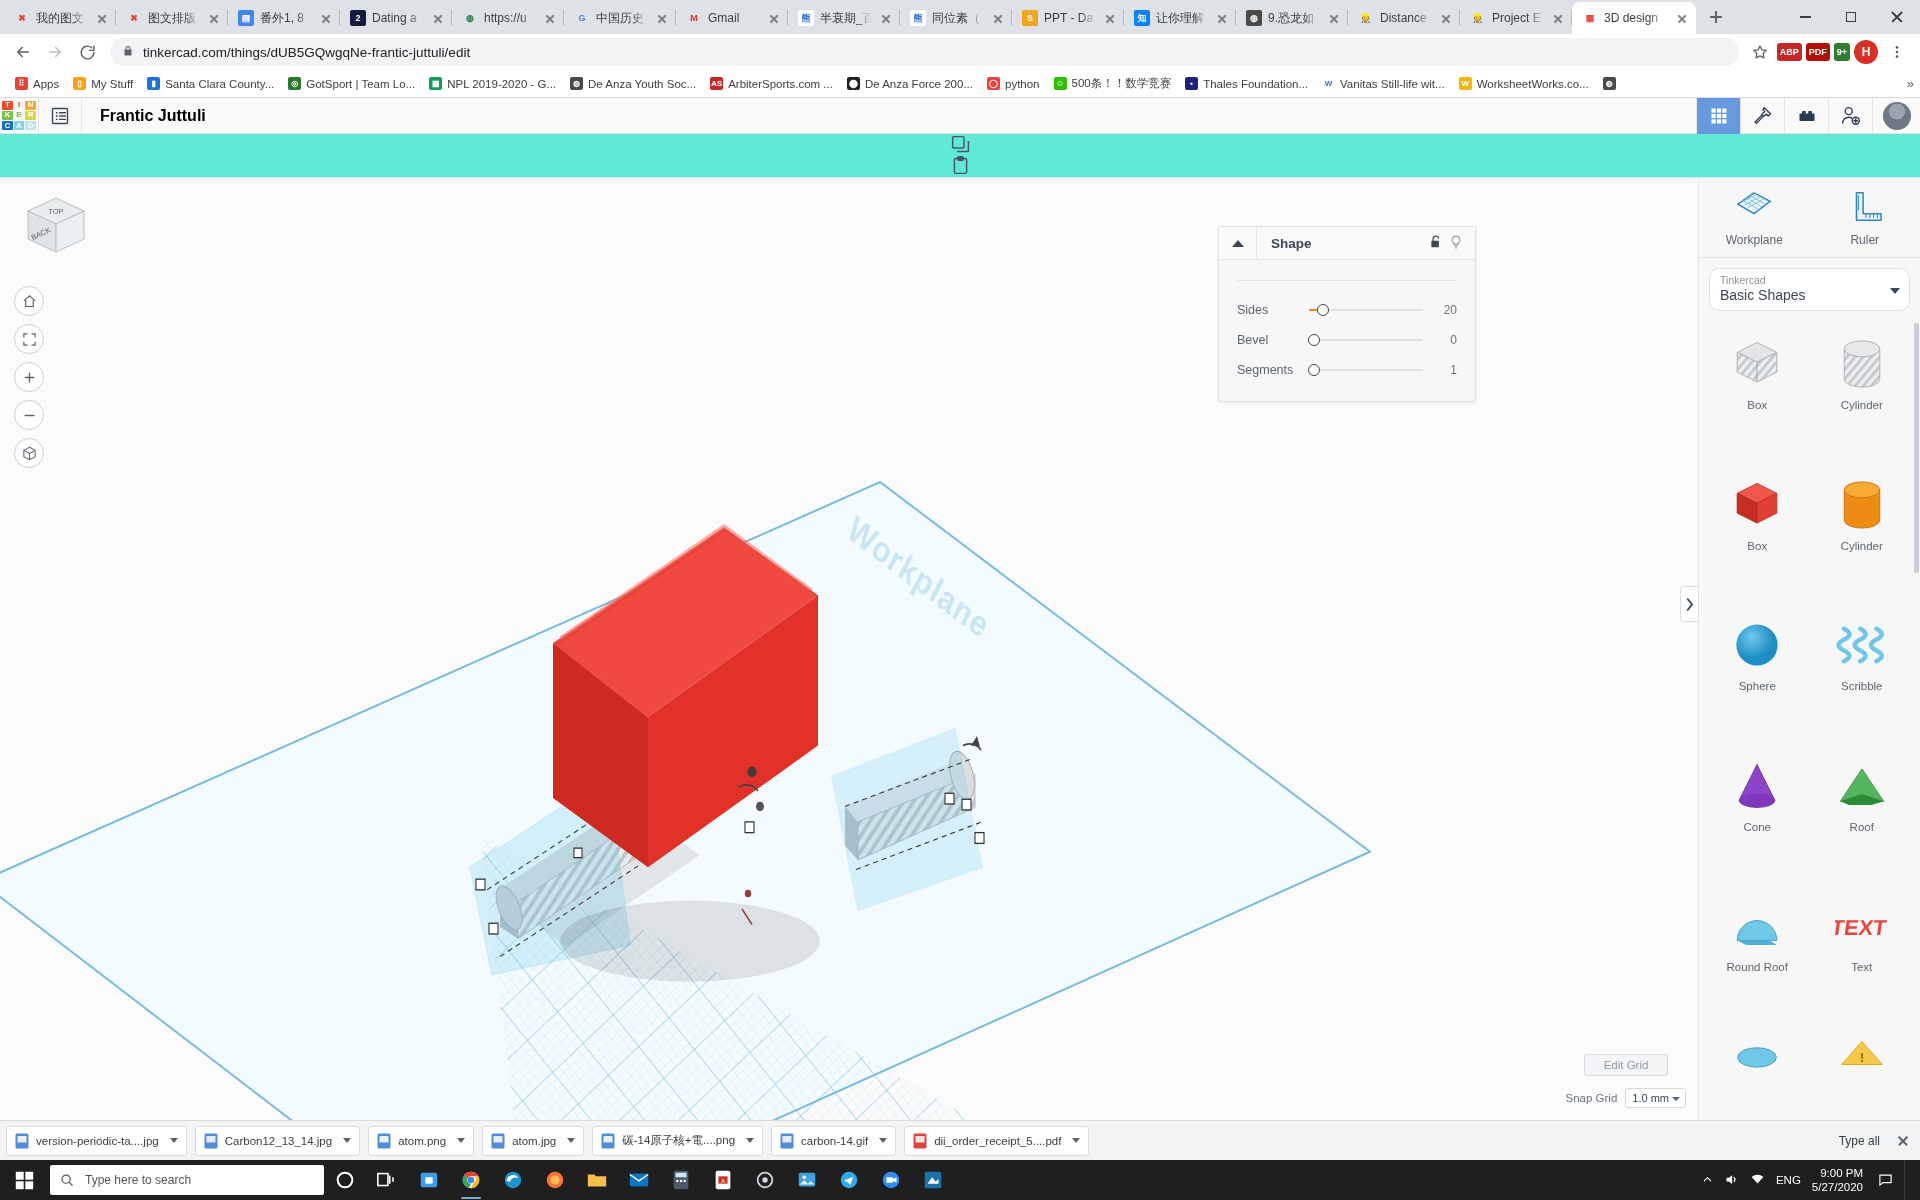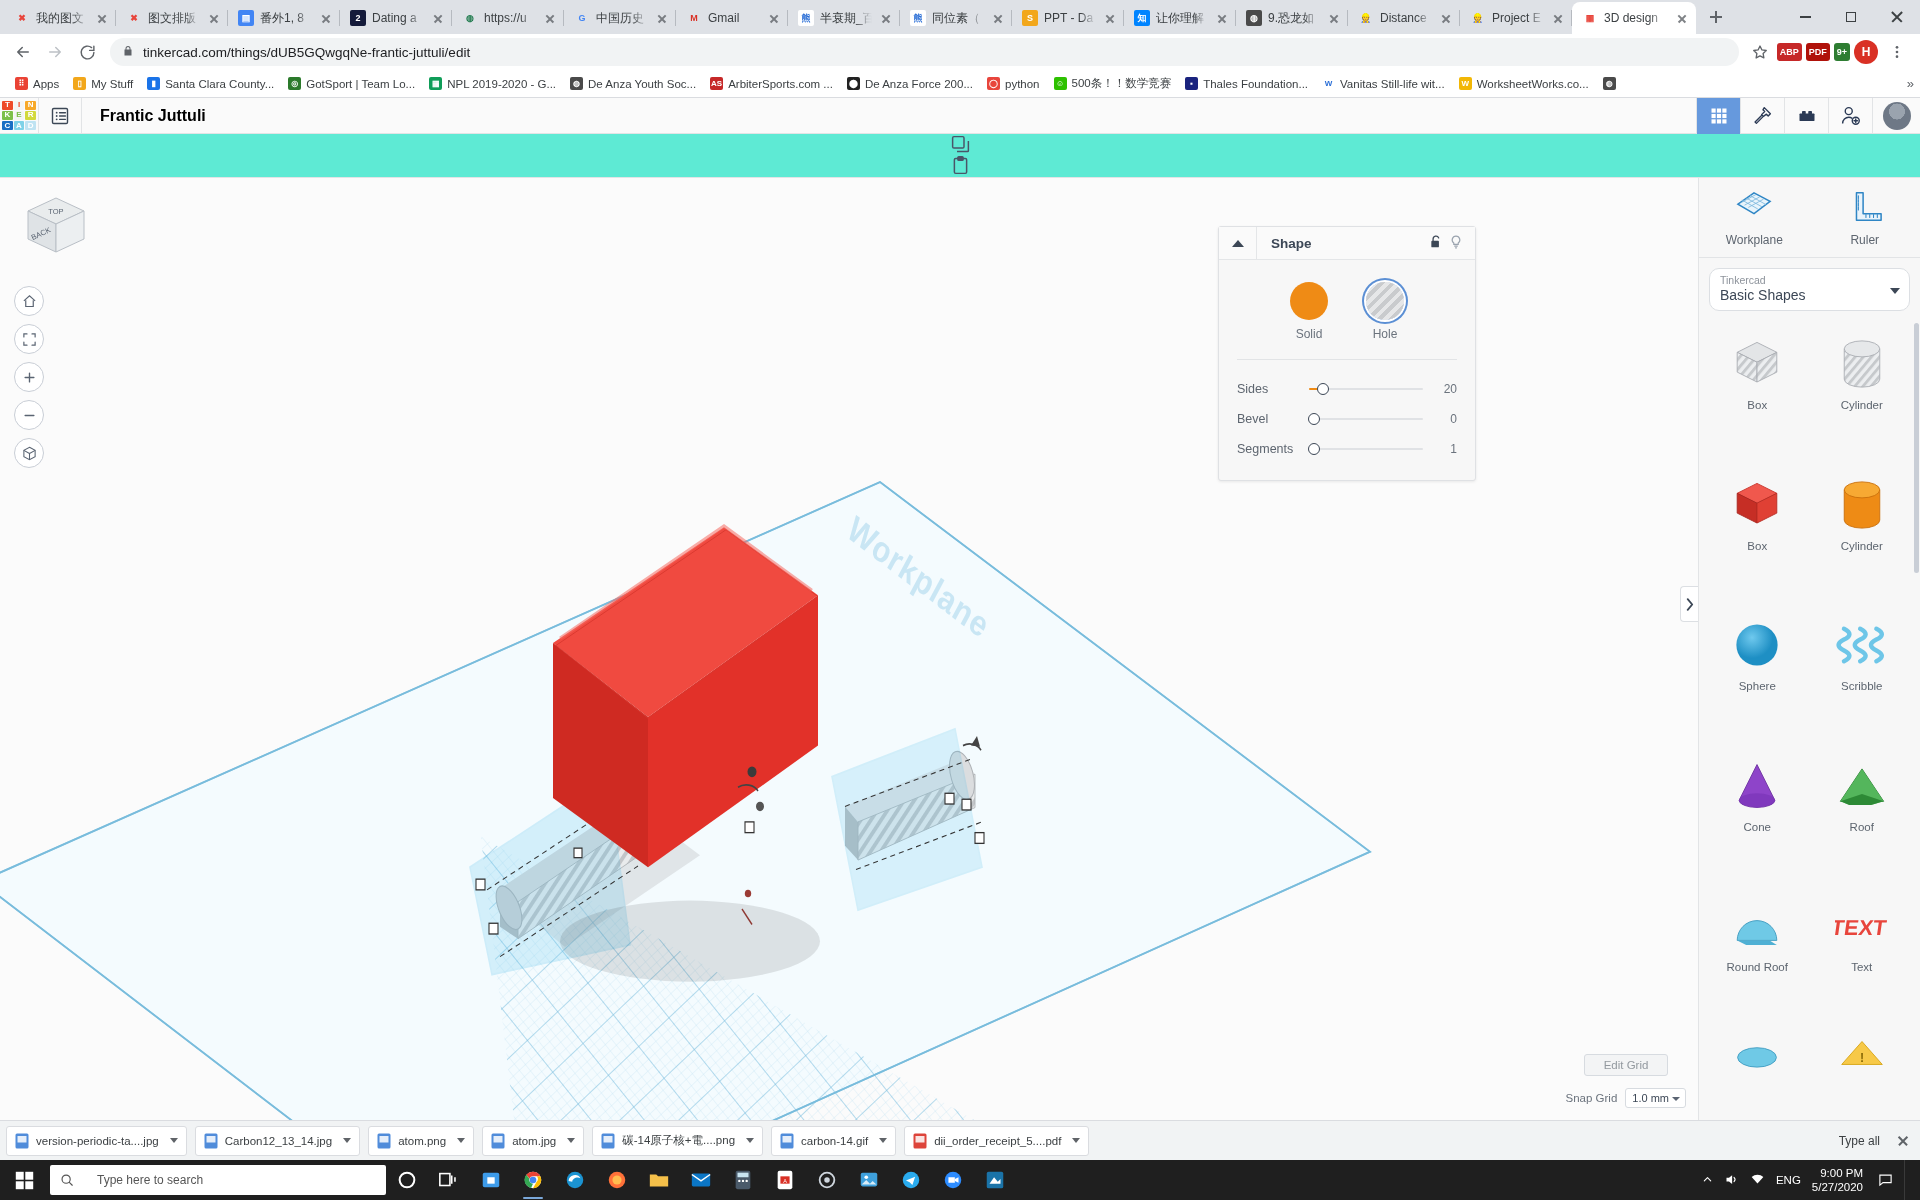--- a/index.html
+++ b/index.html
@@ -277,22 +277,22 @@
   .shelf-close::before{transform:rotate(45deg);}
   .shelf-close::after{transform:rotate(-45deg);}
 
   
   .taskbar{
     position:absolute; left:0; bottom:0; width:1920px; height:40px;
     background:#1f1f1f; display:flex; align-items:center; padding-left:0; color:#fff;
   }
   .tb-start{ width:48px;height:40px;display:flex;align-items:center;justify-content:center; }
   .tb-search{
-    width:336px; height:30px; background:#fff; border-radius:2px;
-    display:flex;align-items:center;gap:23px;padding:0 10px; color:#555; font-size:12px; margin-left:2px;
+    width:274px; height:30px; background:#fff; border-radius:2px;
+    display:flex;align-items:center;gap:11px;padding:0 10px; color:#555; font-size:12px; margin-left:2px;
   }
   .tb-icon{ width:42px;height:40px;display:flex;align-items:center;justify-content:center; position:relative;}
   .tb-icon.open::after{
     content:"";position:absolute;bottom:1px;left:11px;width:20px;height:2px;background:#7aa7d9;border-radius:1px;
   }
   .tray{ margin-left:auto; display:flex; align-items:center; gap:11px; padding-right:6px; font-size:11.5px; }
   .clock{ text-align:right; line-height:1.25; font-size:11.5px; padding-right:4px;}
   .tray-edge{ width:10px;height:40px;border-left:1px solid #3a3a3a; }
 </style>
 </head>
@@ -786,30 +786,20 @@
               </span>
               <span>
                 <svg width="14" height="16" viewBox="0 0 24 24" fill="none" stroke="#9aa3ae" stroke-width="2">
                     <path d="M9 19h6M10.5 22h3"></path>
                     <path d="M12 2a6.5 6.5 0 00-3.8 11.8V16h7.6v-2.2A6.5 6.5 0 0012 2z"></path>
                   </svg>
               </span>
             </div>
           </div>
           <div class="insp-body">
-            <div class="sh-row">
-              <div class="sh-opt">
-                <div class="sh-swatch solid"></div>
-                <div class="sh-lbl">Solid</div>
-              </div>
-              <div class="sh-opt">
-                <div class="sh-swatch hole"></div>
-                <div class="sh-lbl">Hole</div>
-              </div>
-            </div>
             <div class="insp-divider"></div>
             <div id="sliders">
                 <div class="slider-row">
                   <span class="sl-label">Sides</span>
                   <span class="sl-track">
                     <span class="bar"></span>
                     <span class="fill" style="width:8%"></span>
                     <span class="knob" style="left:calc(8% - 1px)"></span>
                   </span>
                   <span class="sl-val">20</span>

